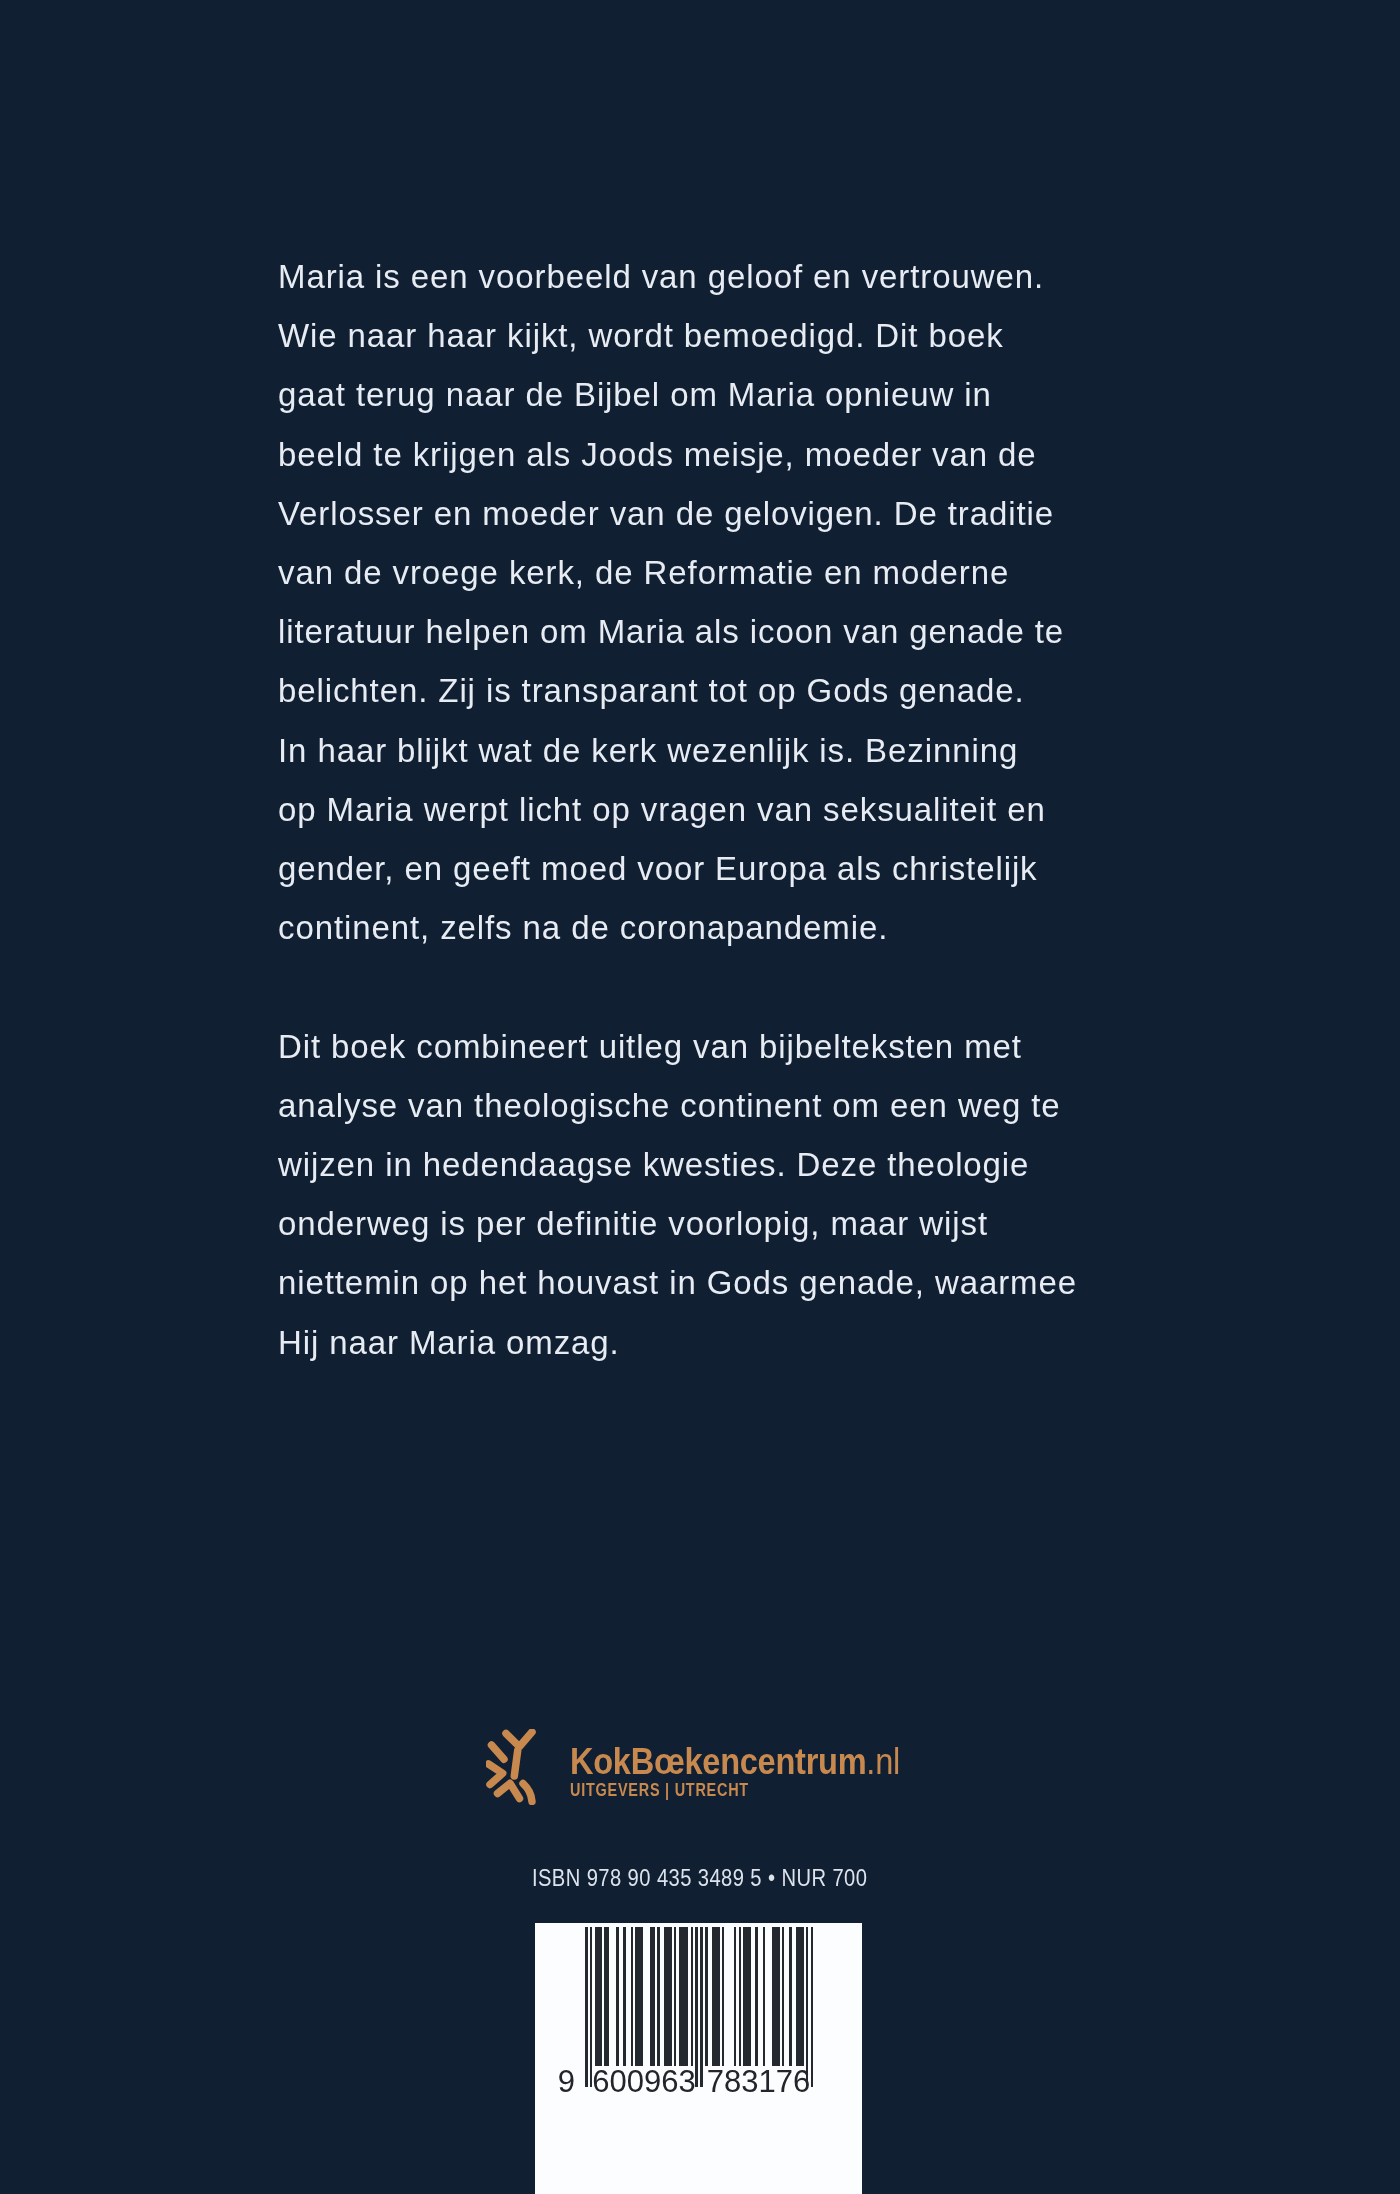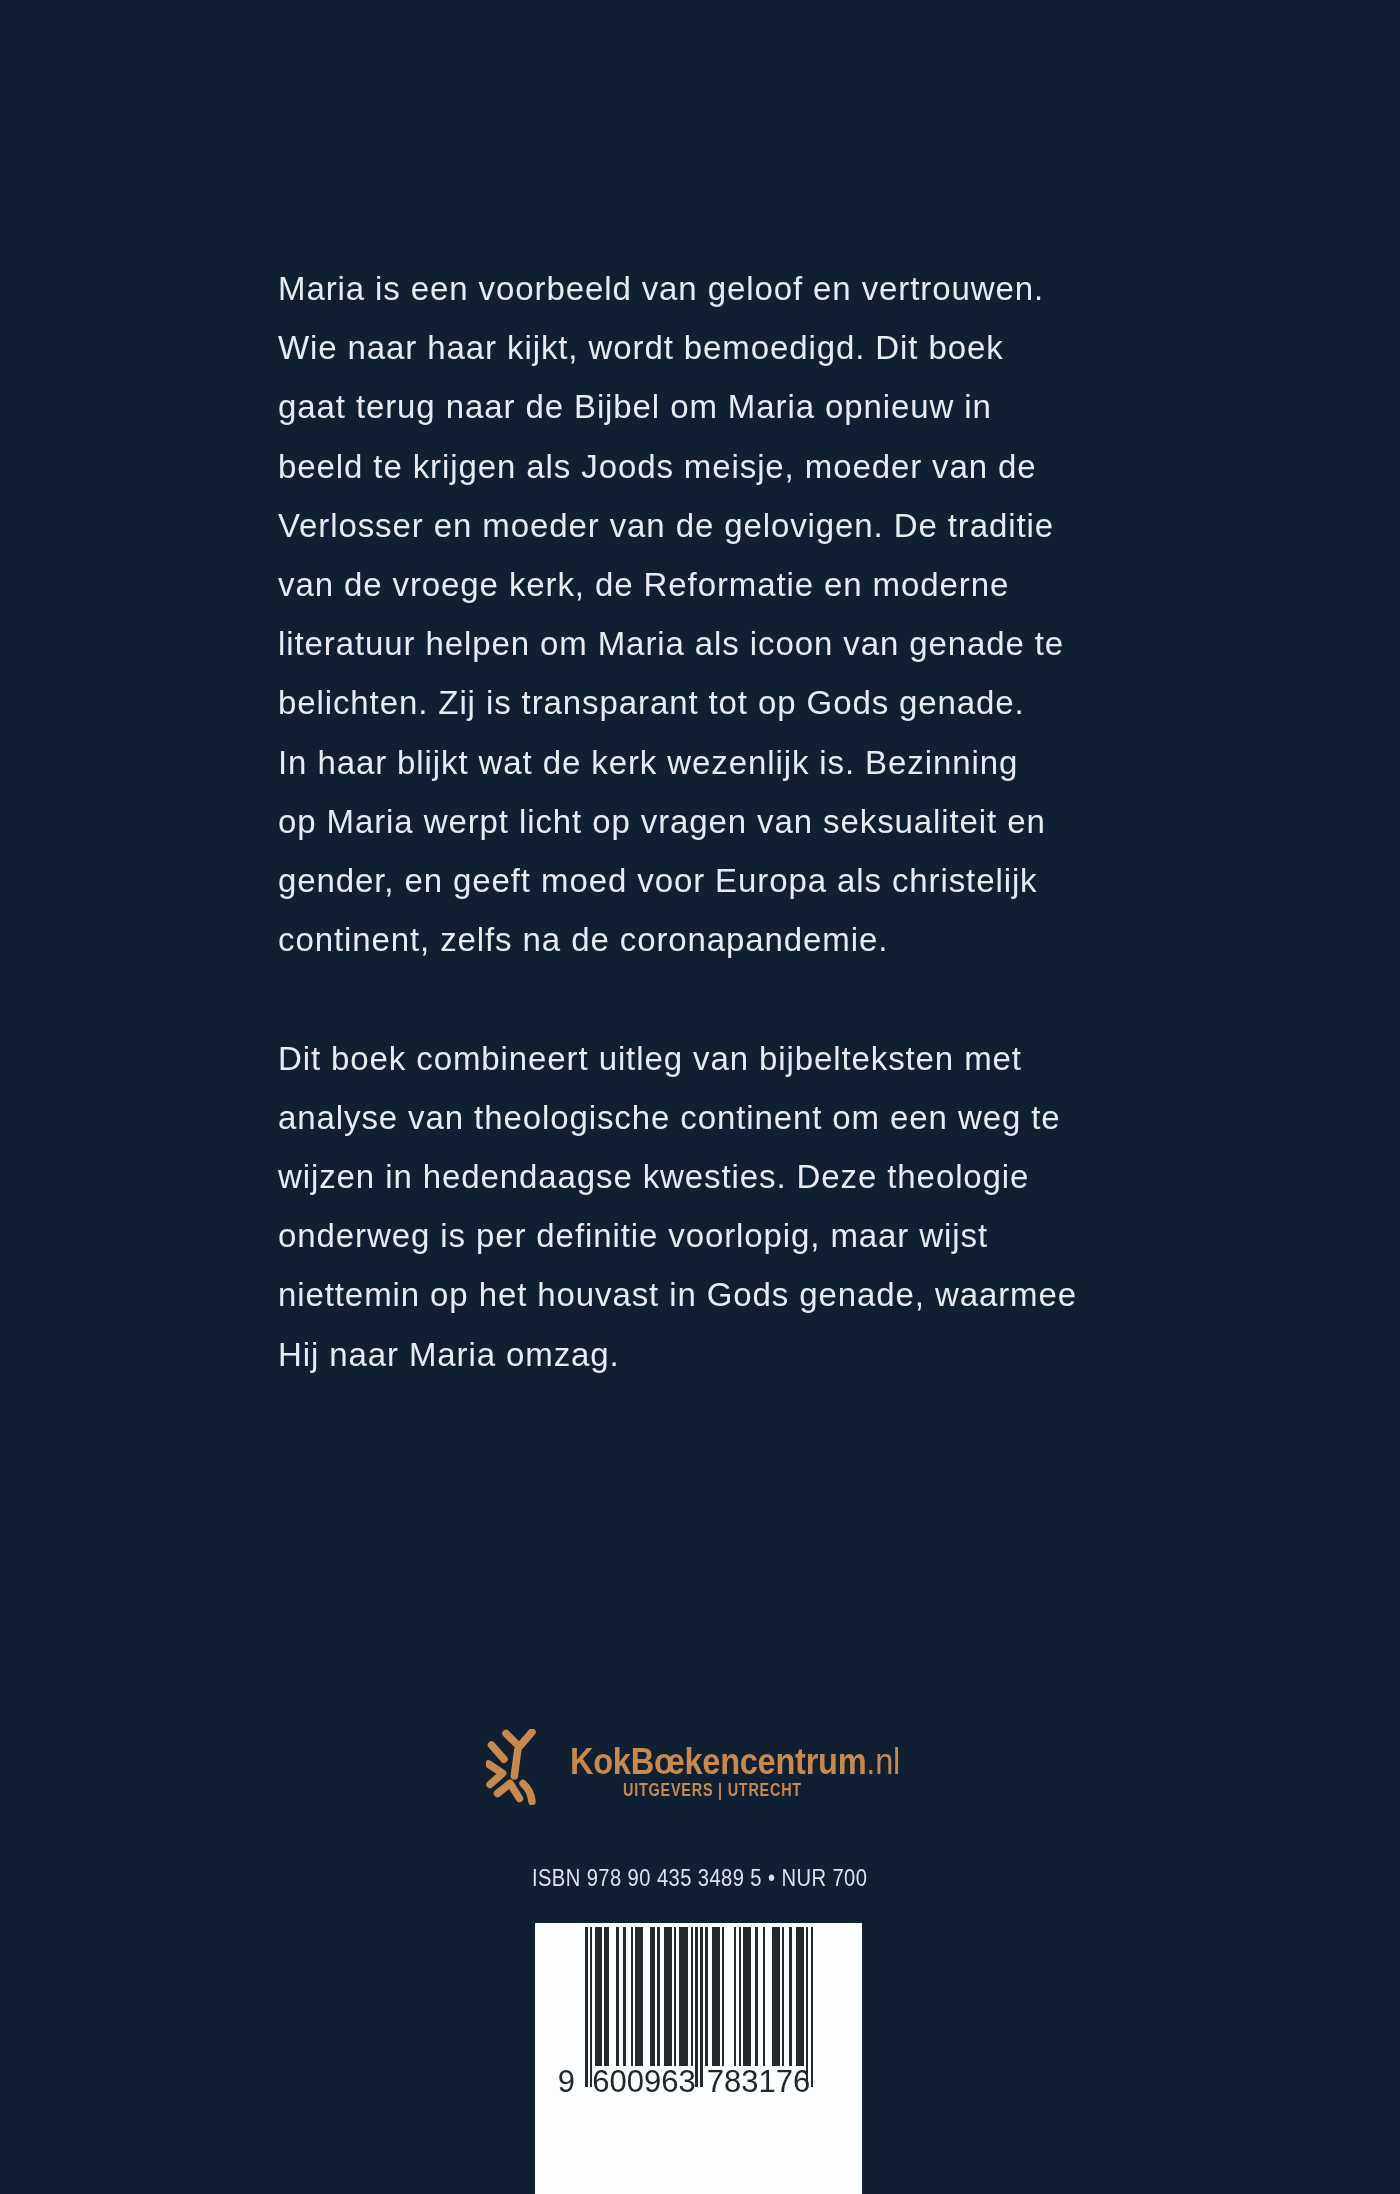--- a/index.html
+++ b/index.html
@@ -3,28 +3,28 @@
 <meta charset="utf-8">
 <style>
   html,body{margin:0;padding:0;background:#0b1626;}
   .cover{
     position:relative; width:1400px; height:2194px; overflow:hidden;
     background:#111f33;
     font-family:"Liberation Sans", sans-serif;
   }
   
   .synopsis{
-    position:absolute; left:278px; top:259px; width:940px;
+    position:absolute; left:278px; top:247px; width:940px;
     color:#e7ecf3; font-size:33px; line-height:59.2px; letter-spacing:0.9px;
     font-weight:400;
   }
   .synopsis p{margin:0; white-space:pre-line;}
   .synopsis p + p{margin-top:59.2px;}
   
-  .publisher{position:absolute; left:486px; top:1729px; display:flex;text-align:center;}
+  .publisher{position:absolute; left:486px; top:1729px; display:flex;}
   .mark{width:54px; height:76px; flex:0 0 54px;}
   .mark path{fill:none; stroke:#c8894e; stroke-width:7.5; stroke-linecap:round; stroke-linejoin:round;}
   .logo-text{margin-left:30px; margin-top:14px;}
   .wordmark{
     font-size:37px; line-height:37px; font-weight:700; color:#c8894e;
     letter-spacing:-0.3px; white-space:nowrap;
     transform:scaleX(0.88); transform-origin:0 0;
   }
   .wordmark .suffix{font-weight:400;}
   .tagline{

